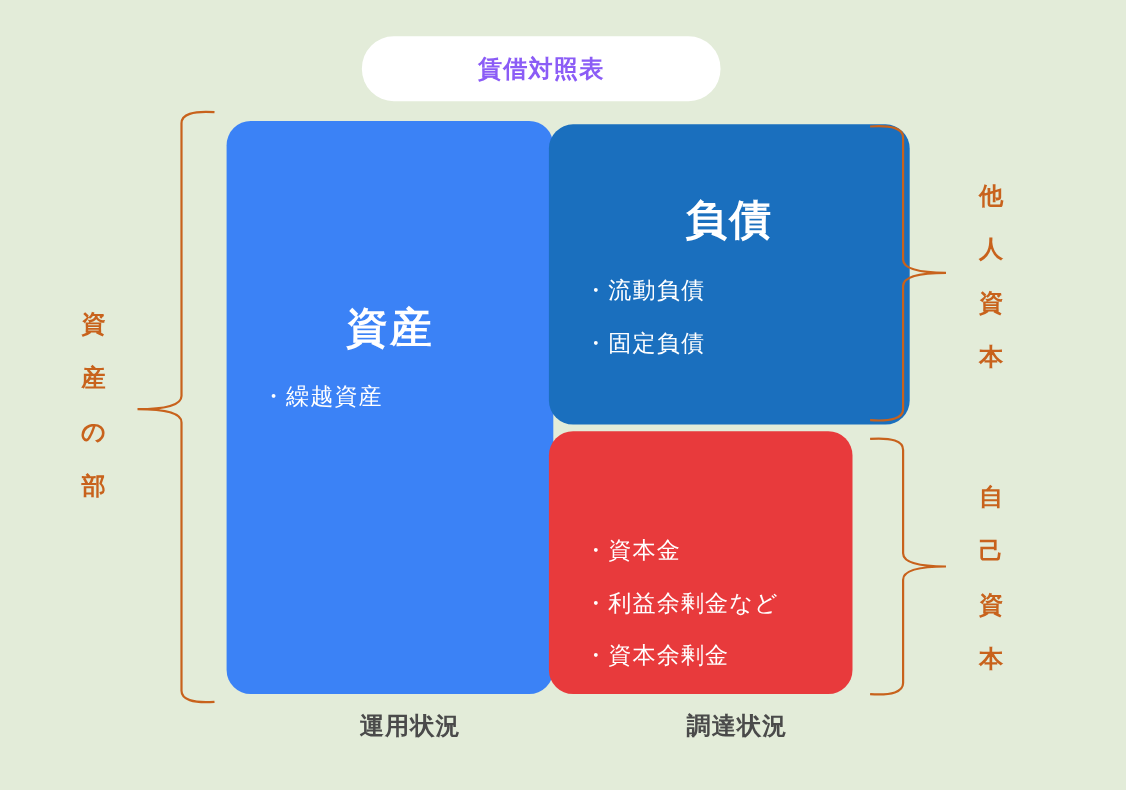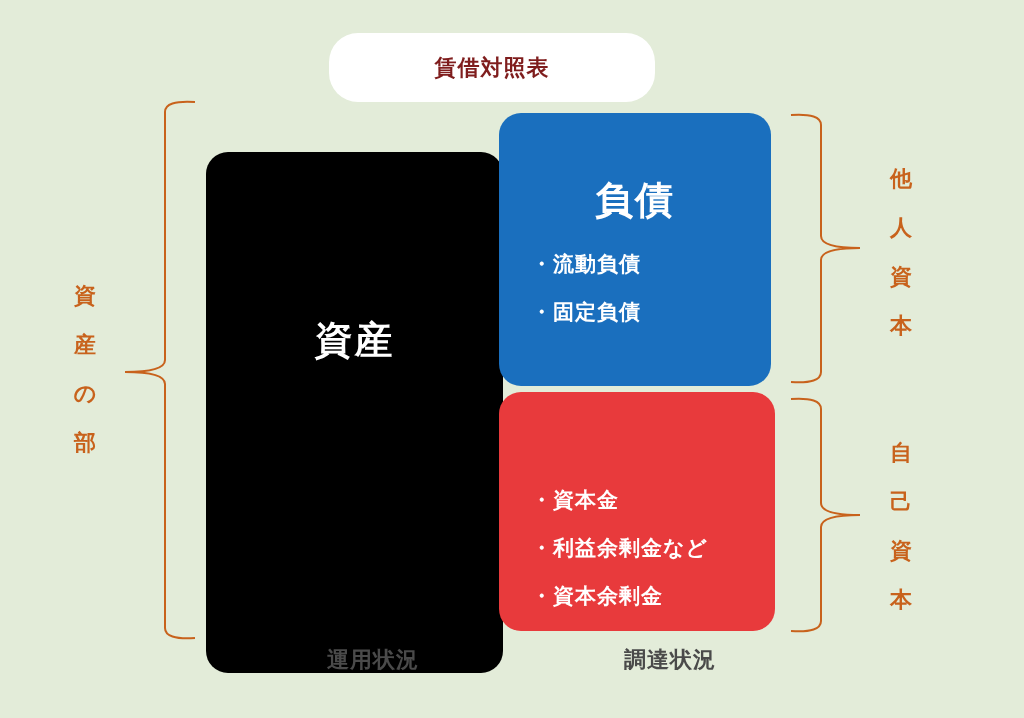--- a/index.html
+++ b/index.html
@@ -3,39 +3,39 @@
 <meta charset="utf-8">
 <style>
   html, body { margin: 0; padding: 0; }
   body {
     width: 1024px; height: 718px; overflow: hidden;
     background: #e3ecd9;
     font-family: "DejaVu Sans", "Liberation Sans", sans-serif;
     position: relative;
   }
   .title-pill {
-    position: absolute; left: 329px; top: 33px; width: 326px; height: 69px;
+    position: absolute; left: 329px; top: 33px; width: 326px; height: 59px;
     background: #ffffff; border-radius: 29px;
     display: flex; align-items: center; justify-content: center;
-    font-size: 22px; font-weight: bold; color: #7f1d1d; letter-spacing: 1px;
+    font-size: 22px; font-weight: bold; color: #8b5cf6; letter-spacing: 1px;
   }
   .box {
     position: absolute; border-radius: 22px; color: #ffffff;
     box-sizing: border-box;
   }
-  .box-assets { left: 206px; top: 110px; width: 297px; height: 521px; background: #000000; margin-top: 42px; }
-  .box-liab   { left: 499px; top: 113px; width: 272px; height: 273px; background: #1a6fbe; }
+  .box-assets { left: 206px; top: 110px; width: 297px; height: 521px; background: #3b82f6; }
+  .box-liab   { left: 499px; top: 113px; width: 328px; height: 273px; background: #1a6fbe; }
   .box-equity { left: 499px; top: 392px; width: 276px; height: 239px; background: #e83a3c; }
   .box-title {
     position: absolute; left: 0; right: 0; text-align: center;
     font-size: 38px; font-weight: bold; letter-spacing: 2px;
   }
   .box-list { position: absolute; left: 32px; margin: 0; padding: 0; list-style: none; }
   .box-list li {
-    font-size: 21px; font-weight: bold; height: 48px; line-height: 48px; letter-spacing: 1px;
+    font-size: 21px; font-weight: normal; height: 48px; line-height: 48px; letter-spacing: 1px;
   }
   .box-list li .dot { display: inline-block; width: 22px; text-align: left; }
   .brace { position: absolute; }
   .vlabel {
     position: absolute; color: #c8621c; font-size: 22px; font-weight: bold;
     display: flex; flex-direction: column; align-items: center;
   }
   .vlabel span { height: 49px; line-height: 49px; }
   .bottom-label {
     position: absolute; top: 645px; font-size: 22px; font-weight: bold; color: #4a4a4a; letter-spacing: 1px;
@@ -44,20 +44,21 @@
 </head>
 <body>
 
 <div class="title-pill">
   <span>賃借対照表</span>
 </div>
 
 <div class="box box-assets">
   <div class="box-title" style="top:163px;">資産</div>
   <ul class="box-list" style="top:226px;">
+    <li><span class="dot">・</span><span>繰越資産</span></li>
   </ul>
 </div>
 
 <div class="box box-liab">
   <div class="box-title" style="top:62px;">負債</div>
   <ul class="box-list" style="top:127px;">
     <li><span class="dot">・</span><span>流動負債</span></li>
     <li><span class="dot">・</span><span>固定負債</span></li>
   </ul>
 </div>

